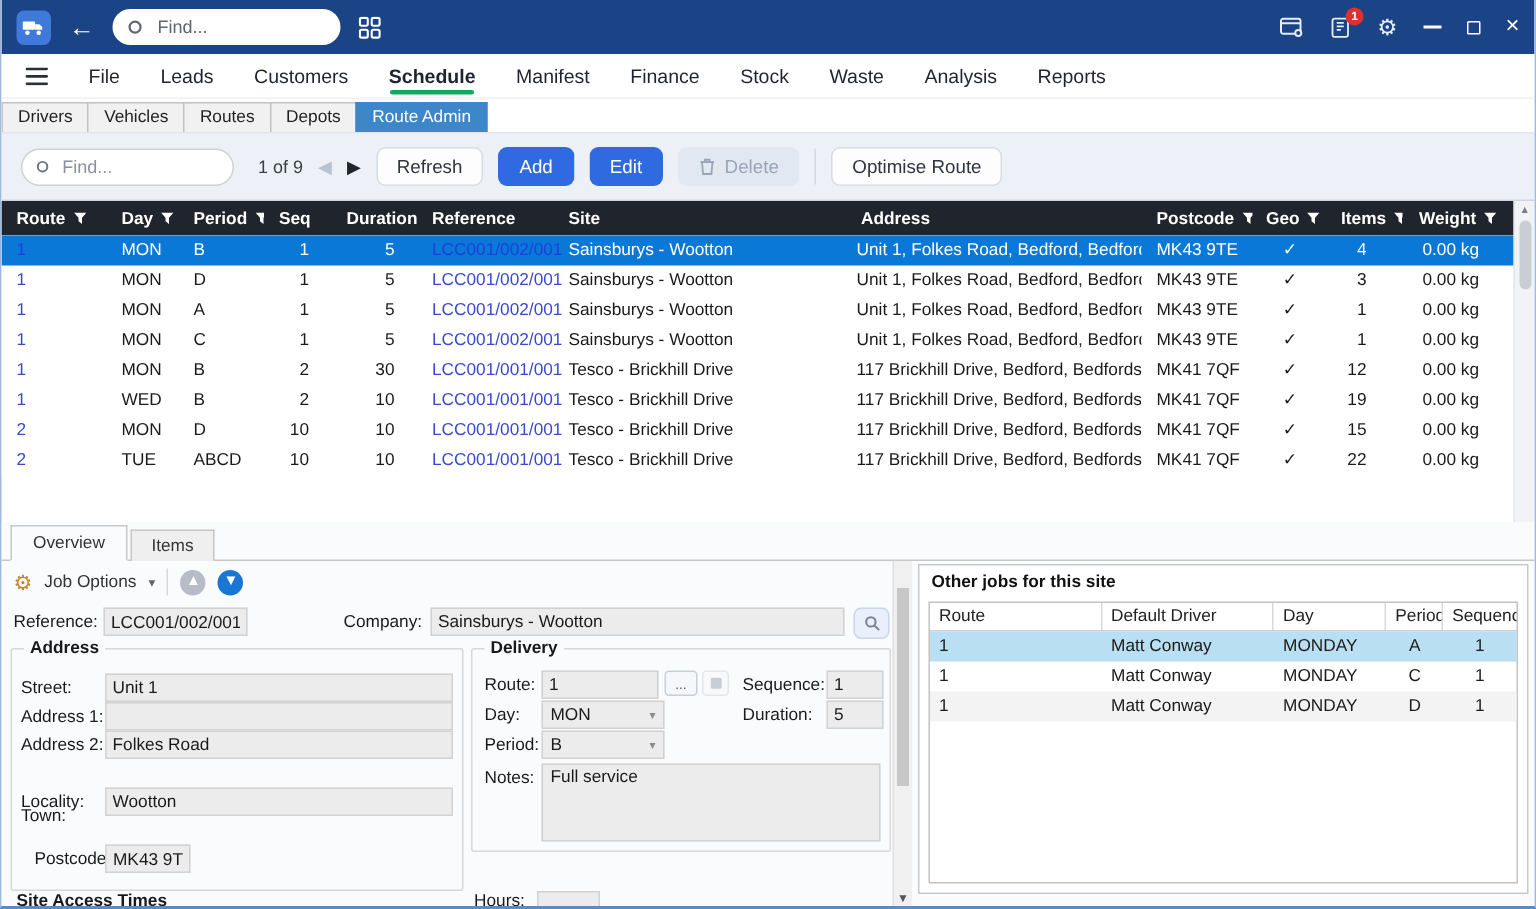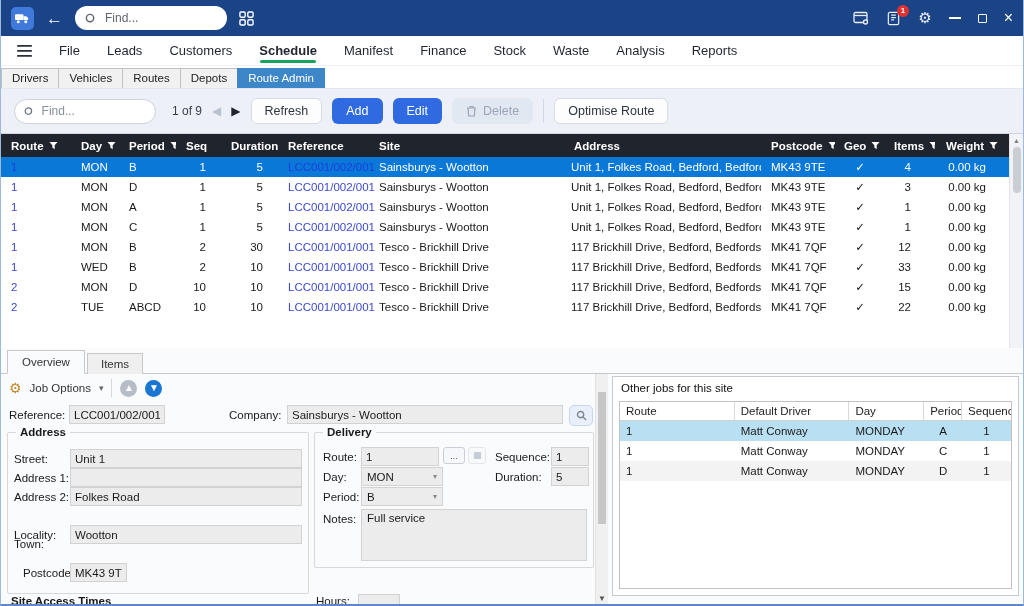--- a/index.html
+++ b/index.html
@@ -132,21 +132,21 @@
   .hoursrow { position:absolute; left:315px; top:217px; font-size:11.5px; display:flex; gap:8px; align-items:center; }
   .site-access { position:absolute; left:10px; top:221px; font-size:11.5px; font-weight:700; color:#1a1a1a; }
 
   .dscroll { position:absolute; left:594px; width:13px; top:0; bottom:0; background:#f0f0f0;
     border-left:1px solid #e2e2e2; }
   .dscroll .thumb { position:absolute; left:2px; right:2px; top:18px; height:132px; background:#c7c7c7; }
   .dscroll .arr { position:absolute; bottom:1px; left:0; right:0; text-align:center; font-size:8px; color:#555; }
 
   .dright { position:absolute; left:611px; right:4px; top:2px; bottom:8px; background:#fff;
     border:1px solid #c5c9cf; }
-  .ojtitle { font-size:11.5px; font-weight:400; padding:5px 8px 3px; color:#111; }
+  .ojtitle { font-size:11.5px; font-weight:700; padding:5px 8px 3px; color:#111; }
   .ojtable { position:absolute; left:6px; right:6px; top:24px; bottom:6px; border:1px solid #c2c2c2; background:#fff; }
   .ojhead { display:flex; border-bottom:1px solid #d0d0d0; }
   .ojh { font-size:11.5px; line-height:18px; height:18px; padding:0 6px; border-right:1px solid #d9d9d9;
     white-space:nowrap; overflow:hidden; color:#222; }
   .ojh:last-child { border-right:none; }
   .ojr { display:flex; height:20px; }
   .ojc { font-size:11.5px; line-height:20px; padding:0 6px; white-space:nowrap; overflow:hidden; color:#1a1a1a; }
   .ojr.stripe { background:#f3f3f3; }
   .ojr.selected { background:#b9e0f2; }
 </style>
@@ -390,21 +390,21 @@
       <div class="td al-l link" style="width: 72px; padding-left: 10px;">1</div>
       <div class="td al-l" style="width: 46px; padding-left: 8px;">WED</div>
       <div class="td al-l" style="width: 57px; padding-left: 10px;">B</div>
       <div class="td al-r" style="width: 36px; padding-right: 6px;">2</div>
       <div class="td al-r" style="width: 67px; padding-right: 16px;">10</div>
       <div class="td al-l link" style="width: 96px; padding-left: 9px;">LCC001/001/001</div>
       <div class="td al-l" style="width: 196px; padding-left: 4px;">Tesco - Brickhill Drive</div>
       <div class="td al-r" style="width: 190px; padding-right: 2px;">117 Brickhill Drive, Bedford, Bedfordshire</div>
       <div class="td al-l" style="width: 74px; padding-left: 10px;">MK41 7QF</div>
       <div class="td al-c" style="width: 50px;">✓</div>
-      <div class="td al-r" style="width: 50px; padding-right: 24px;">33</div>
+      <div class="td al-r" style="width: 50px; padding-right: 24px;">19</div>
       <div class="td al-r" style="width: 76px; padding-right: 25px;">0.00 kg</div>
     </div>
     <div class="tr">
       <div class="td al-l link" style="width: 72px; padding-left: 10px;">2</div>
       <div class="td al-l" style="width: 46px; padding-left: 8px;">MON</div>
       <div class="td al-l" style="width: 57px; padding-left: 10px;">D</div>
       <div class="td al-r" style="width: 36px; padding-right: 6px;">10</div>
       <div class="td al-r" style="width: 67px; padding-right: 16px;">10</div>
       <div class="td al-l link" style="width: 96px; padding-left: 9px;">LCC001/001/001</div>
       <div class="td al-l" style="width: 196px; padding-left: 4px;">Tesco - Brickhill Drive</div>

